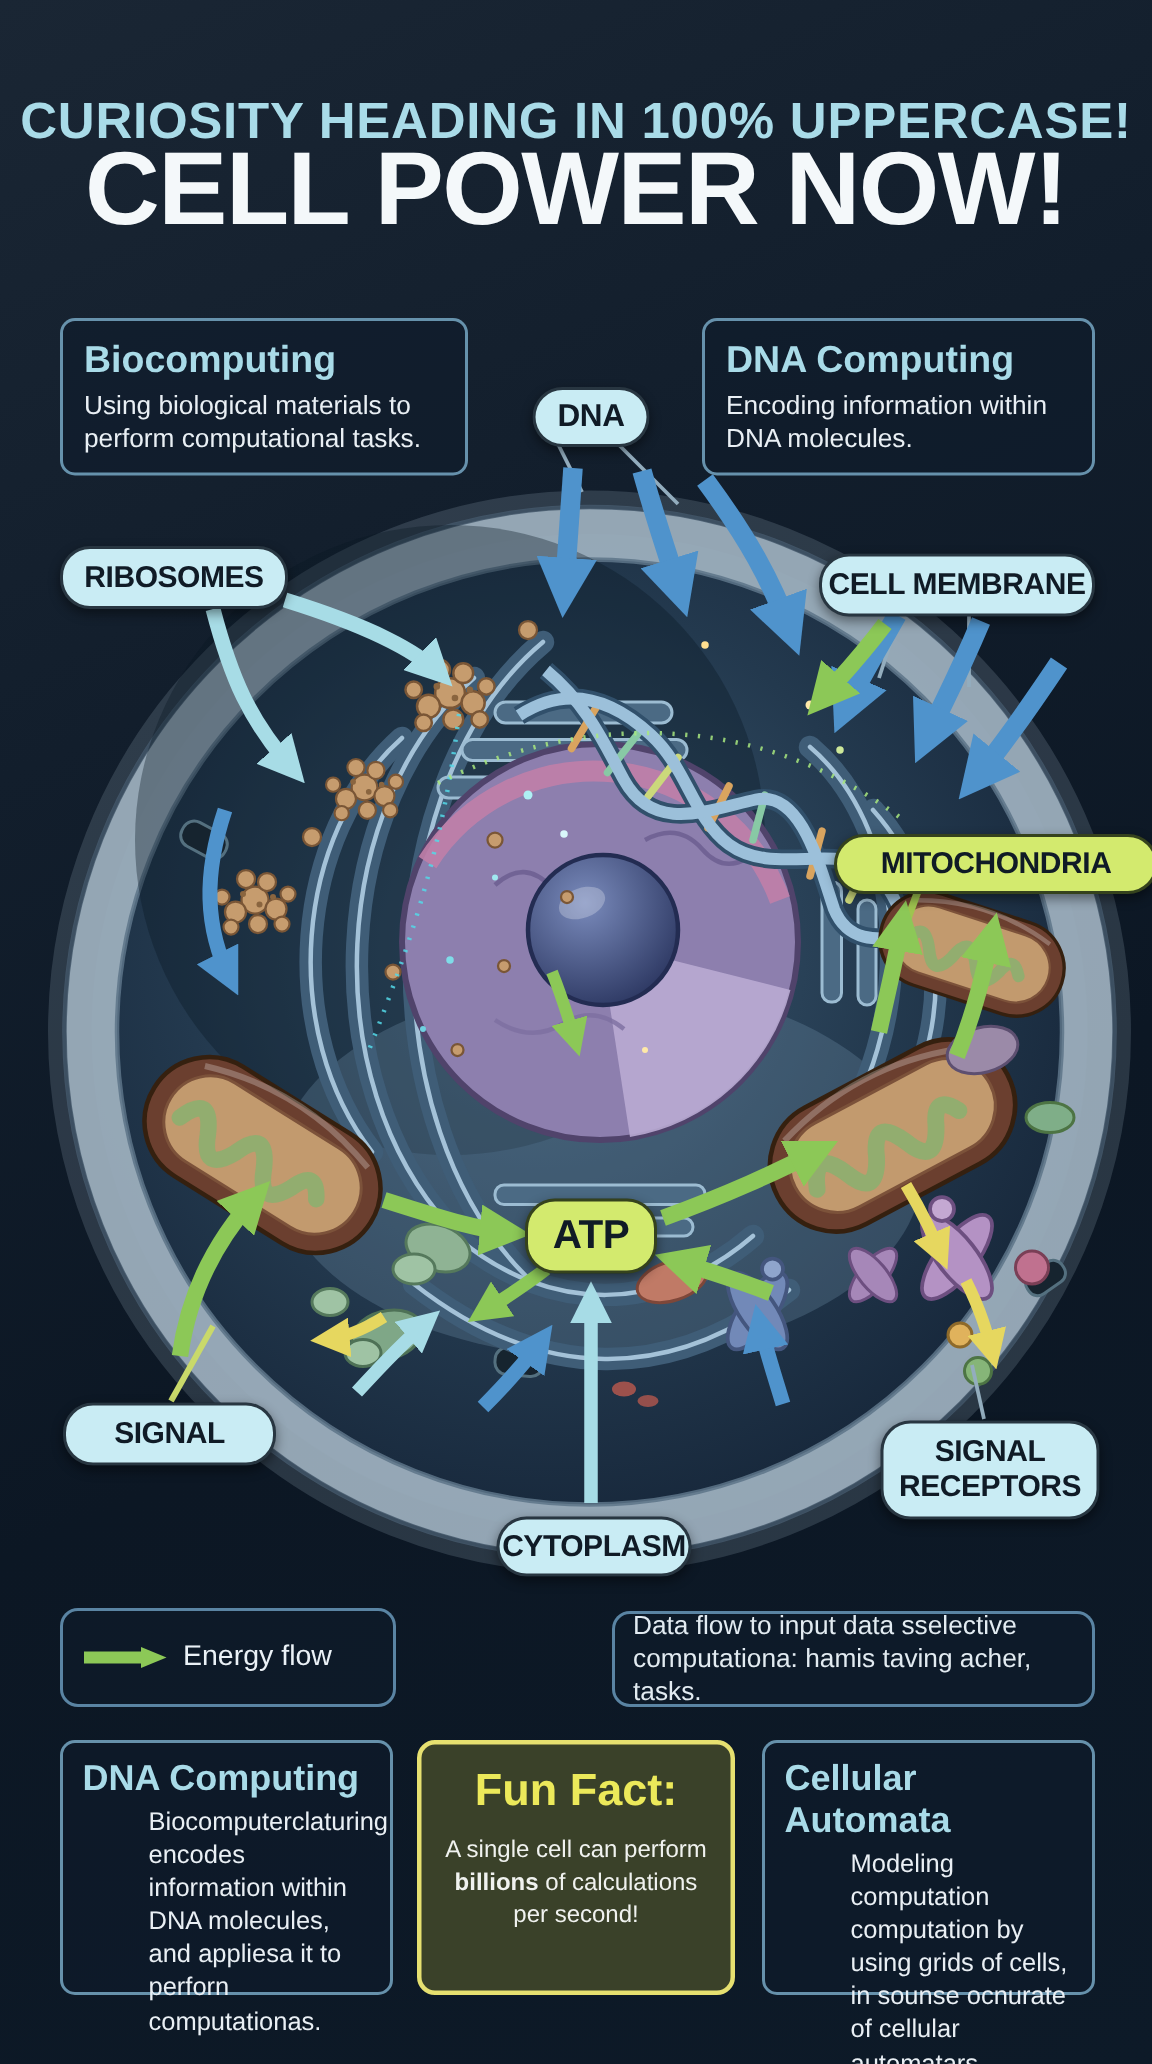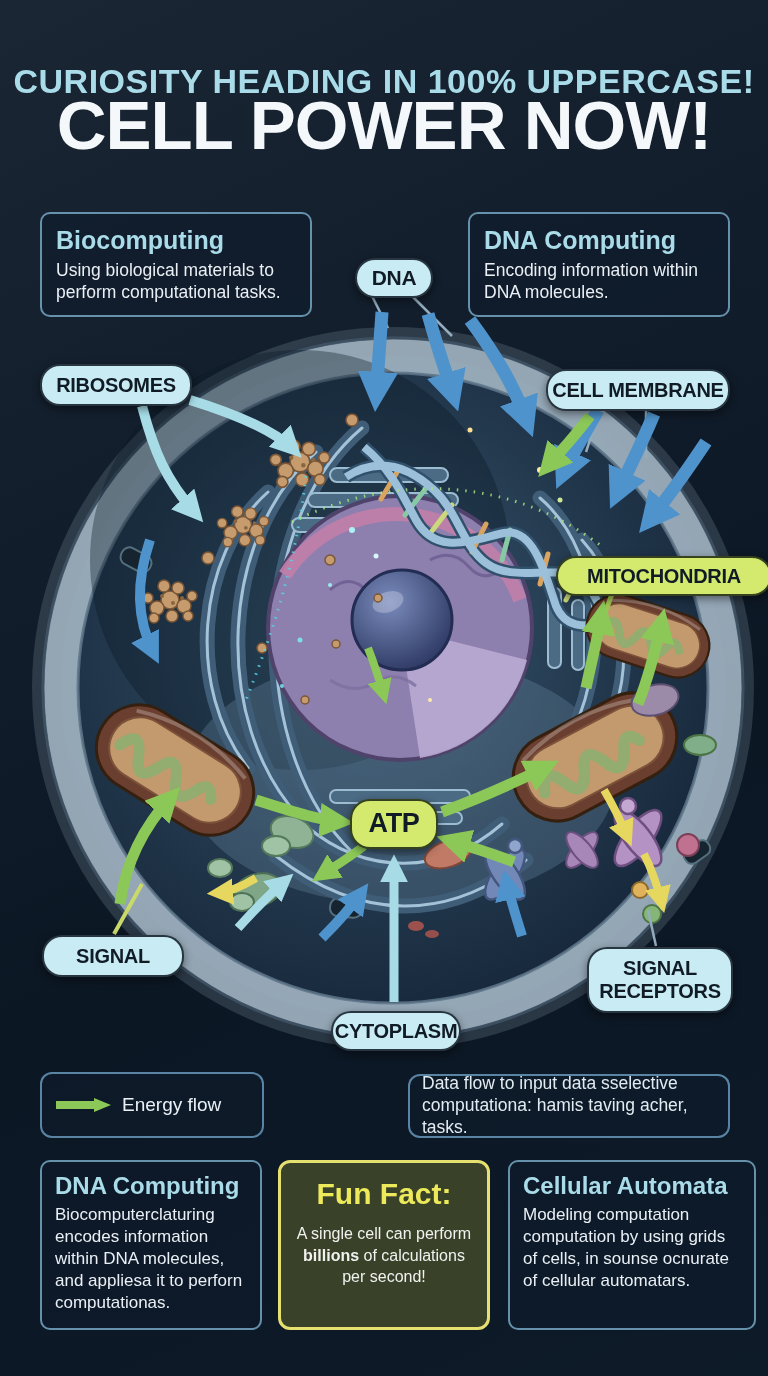--- a/index.html
+++ b/index.html
@@ -46,21 +46,21 @@
     display:flex;align-items:center;padding:6px 12px;
     font-size:17.5px;line-height:1.25;color:#e2ebf1;
   }
   
   .bottom-box{
     position:absolute;top:1160px;height:170px;box-sizing:border-box;
     border:2px solid rgba(125,175,205,.8);border-radius:10px;background:rgba(14,28,44,.55);
     padding:10px 13px;
   }
   .bottom-box .box-title{font-size:24px;}
-  .bottom-box .box-body{font-size:17px;line-height:1.3;}
+  .bottom-box .box-body{font-size:17px;line-height:1.3;margin-left:44px;}
   .funfact{
     position:absolute;left:278px;top:1160px;width:212px;height:170px;box-sizing:border-box;
     border:3px solid #e6e070;border-radius:12px;background:#3a4129;
     display:flex;flex-direction:column;align-items:center;padding:14px 12px 8px;
   }
   .funfact-title{font-size:30px;font-weight:800;color:#ece95a;margin-bottom:12px;}
   .funfact-body{font-size:16px;line-height:1.35;color:#f0f2ef;text-align:center;}
   .funfact-body b{font-weight:800;}
   svg.scene{position:absolute;left:0;top:0;z-index:1;}
   .overlay{position:absolute;left:0;top:0;width:100%;height:100%;z-index:2;pointer-events:none;}
@@ -356,19 +356,19 @@
       <div class="box-body">Biocomputerclaturing encodes information within DNA molecules, and appliesa it to perforn computationas.</div>
     </div>
 
     <div class="funfact">
       <div class="funfact-title">Fun Fact:</div>
       <div class="funfact-body">
         <span>A single cell can perform </span><b>billions</b><span> of calculations per second!</span>
       </div>
     </div>
 
-    <div class="bottom-box" style="left:508px;width:248px;">
+    <div class="bottom-box" style="left:508px;width:222px;">
       <div class="box-title">Cellular Automata</div>
       <div class="box-body">Modeling computation computation by using grids of cells, in sounse ocnurate of cellular automatars.</div>
     </div>
 
   </div>
 </div>
 
 </body></html>

